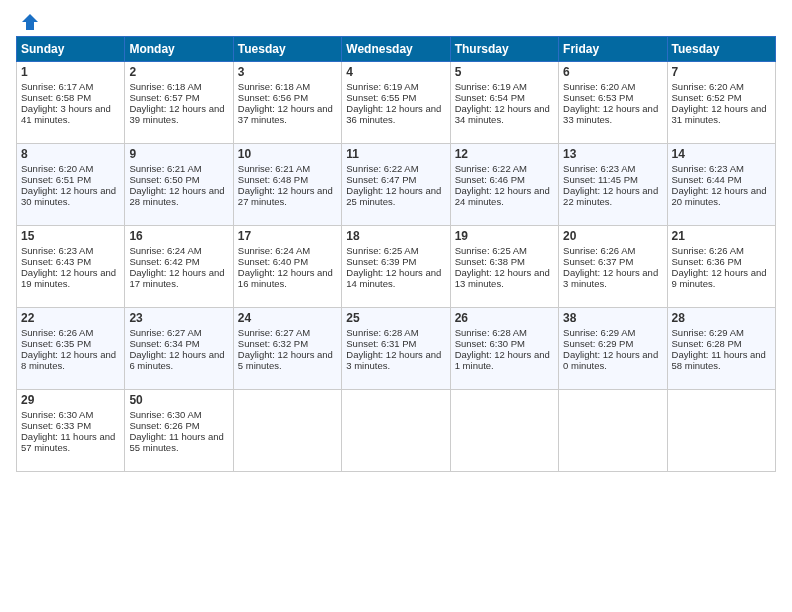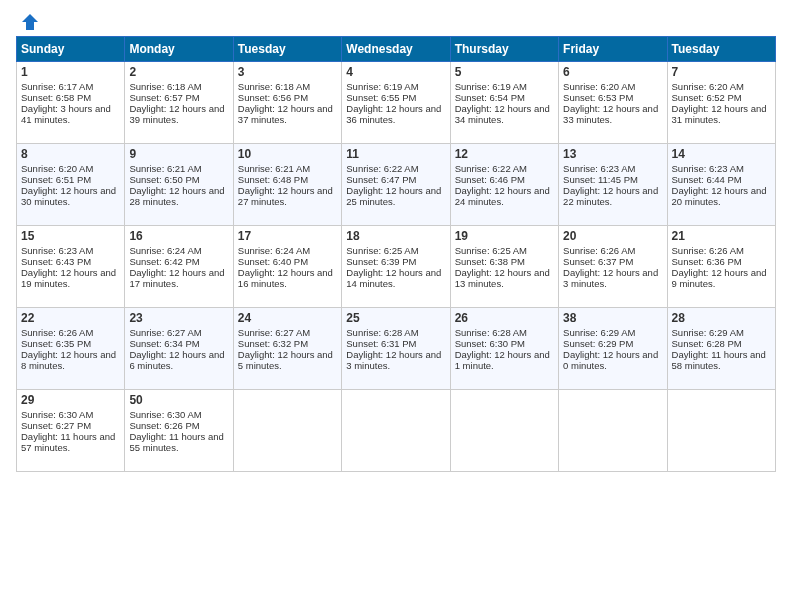--- a/index.html
+++ b/index.html
@@ -158,21 +158,21 @@
         <tr>
           <td><span class="day-num">22</span><span>Sunrise: 6:26 AM</span><br><span>Sunset: 6:35 PM</span><br><span>Daylight: 12 hours and 8 minutes.</span></td>
           <td><span class="day-num">23</span><span>Sunrise: 6:27 AM</span><br><span>Sunset: 6:34 PM</span><br><span>Daylight: 12 hours and 6 minutes.</span></td>
           <td><span class="day-num">24</span><span>Sunrise: 6:27 AM</span><br><span>Sunset: 6:32 PM</span><br><span>Daylight: 12 hours and 5 minutes.</span></td>
           <td><span class="day-num">25</span><span>Sunrise: 6:28 AM</span><br><span>Sunset: 6:31 PM</span><br><span>Daylight: 12 hours and 3 minutes.</span></td>
           <td><span class="day-num">26</span><span>Sunrise: 6:28 AM</span><br><span>Sunset: 6:30 PM</span><br><span>Daylight: 12 hours and 1 minute.</span></td>
           <td><span class="day-num">38</span><span>Sunrise: 6:29 AM</span><br><span>Sunset: 6:29 PM</span><br><span>Daylight: 12 hours and 0 minutes.</span></td>
           <td><span class="day-num">28</span><span>Sunrise: 6:29 AM</span><br><span>Sunset: 6:28 PM</span><br><span>Daylight: 11 hours and 58 minutes.</span></td>
         </tr>
         <tr>
-          <td><span class="day-num">29</span><span>Sunrise: 6:30 AM</span><br><span>Sunset: 6:27 PM</span><br><span>Daylight: 11 hours and 57 minutes.</span></td>
+          <td><span class="day-num">29</span><span>Sunrise: 6:30 AM</span><br><span>Sunset: 6:33 PM</span><br><span>Daylight: 11 hours and 57 minutes.</span></td>
           <td><span class="day-num">50</span><span>Sunrise: 6:30 AM</span><br><span>Sunset: 6:26 PM</span><br><span>Daylight: 11 hours and 55 minutes.</span></td>
           <td class="empty-cell"></td>
           <td class="empty-cell"></td>
           <td class="empty-cell"></td>
           <td class="empty-cell"></td>
           <td class="empty-cell"></td>
         </tr>
       </tbody>
   </table>
 </div>

